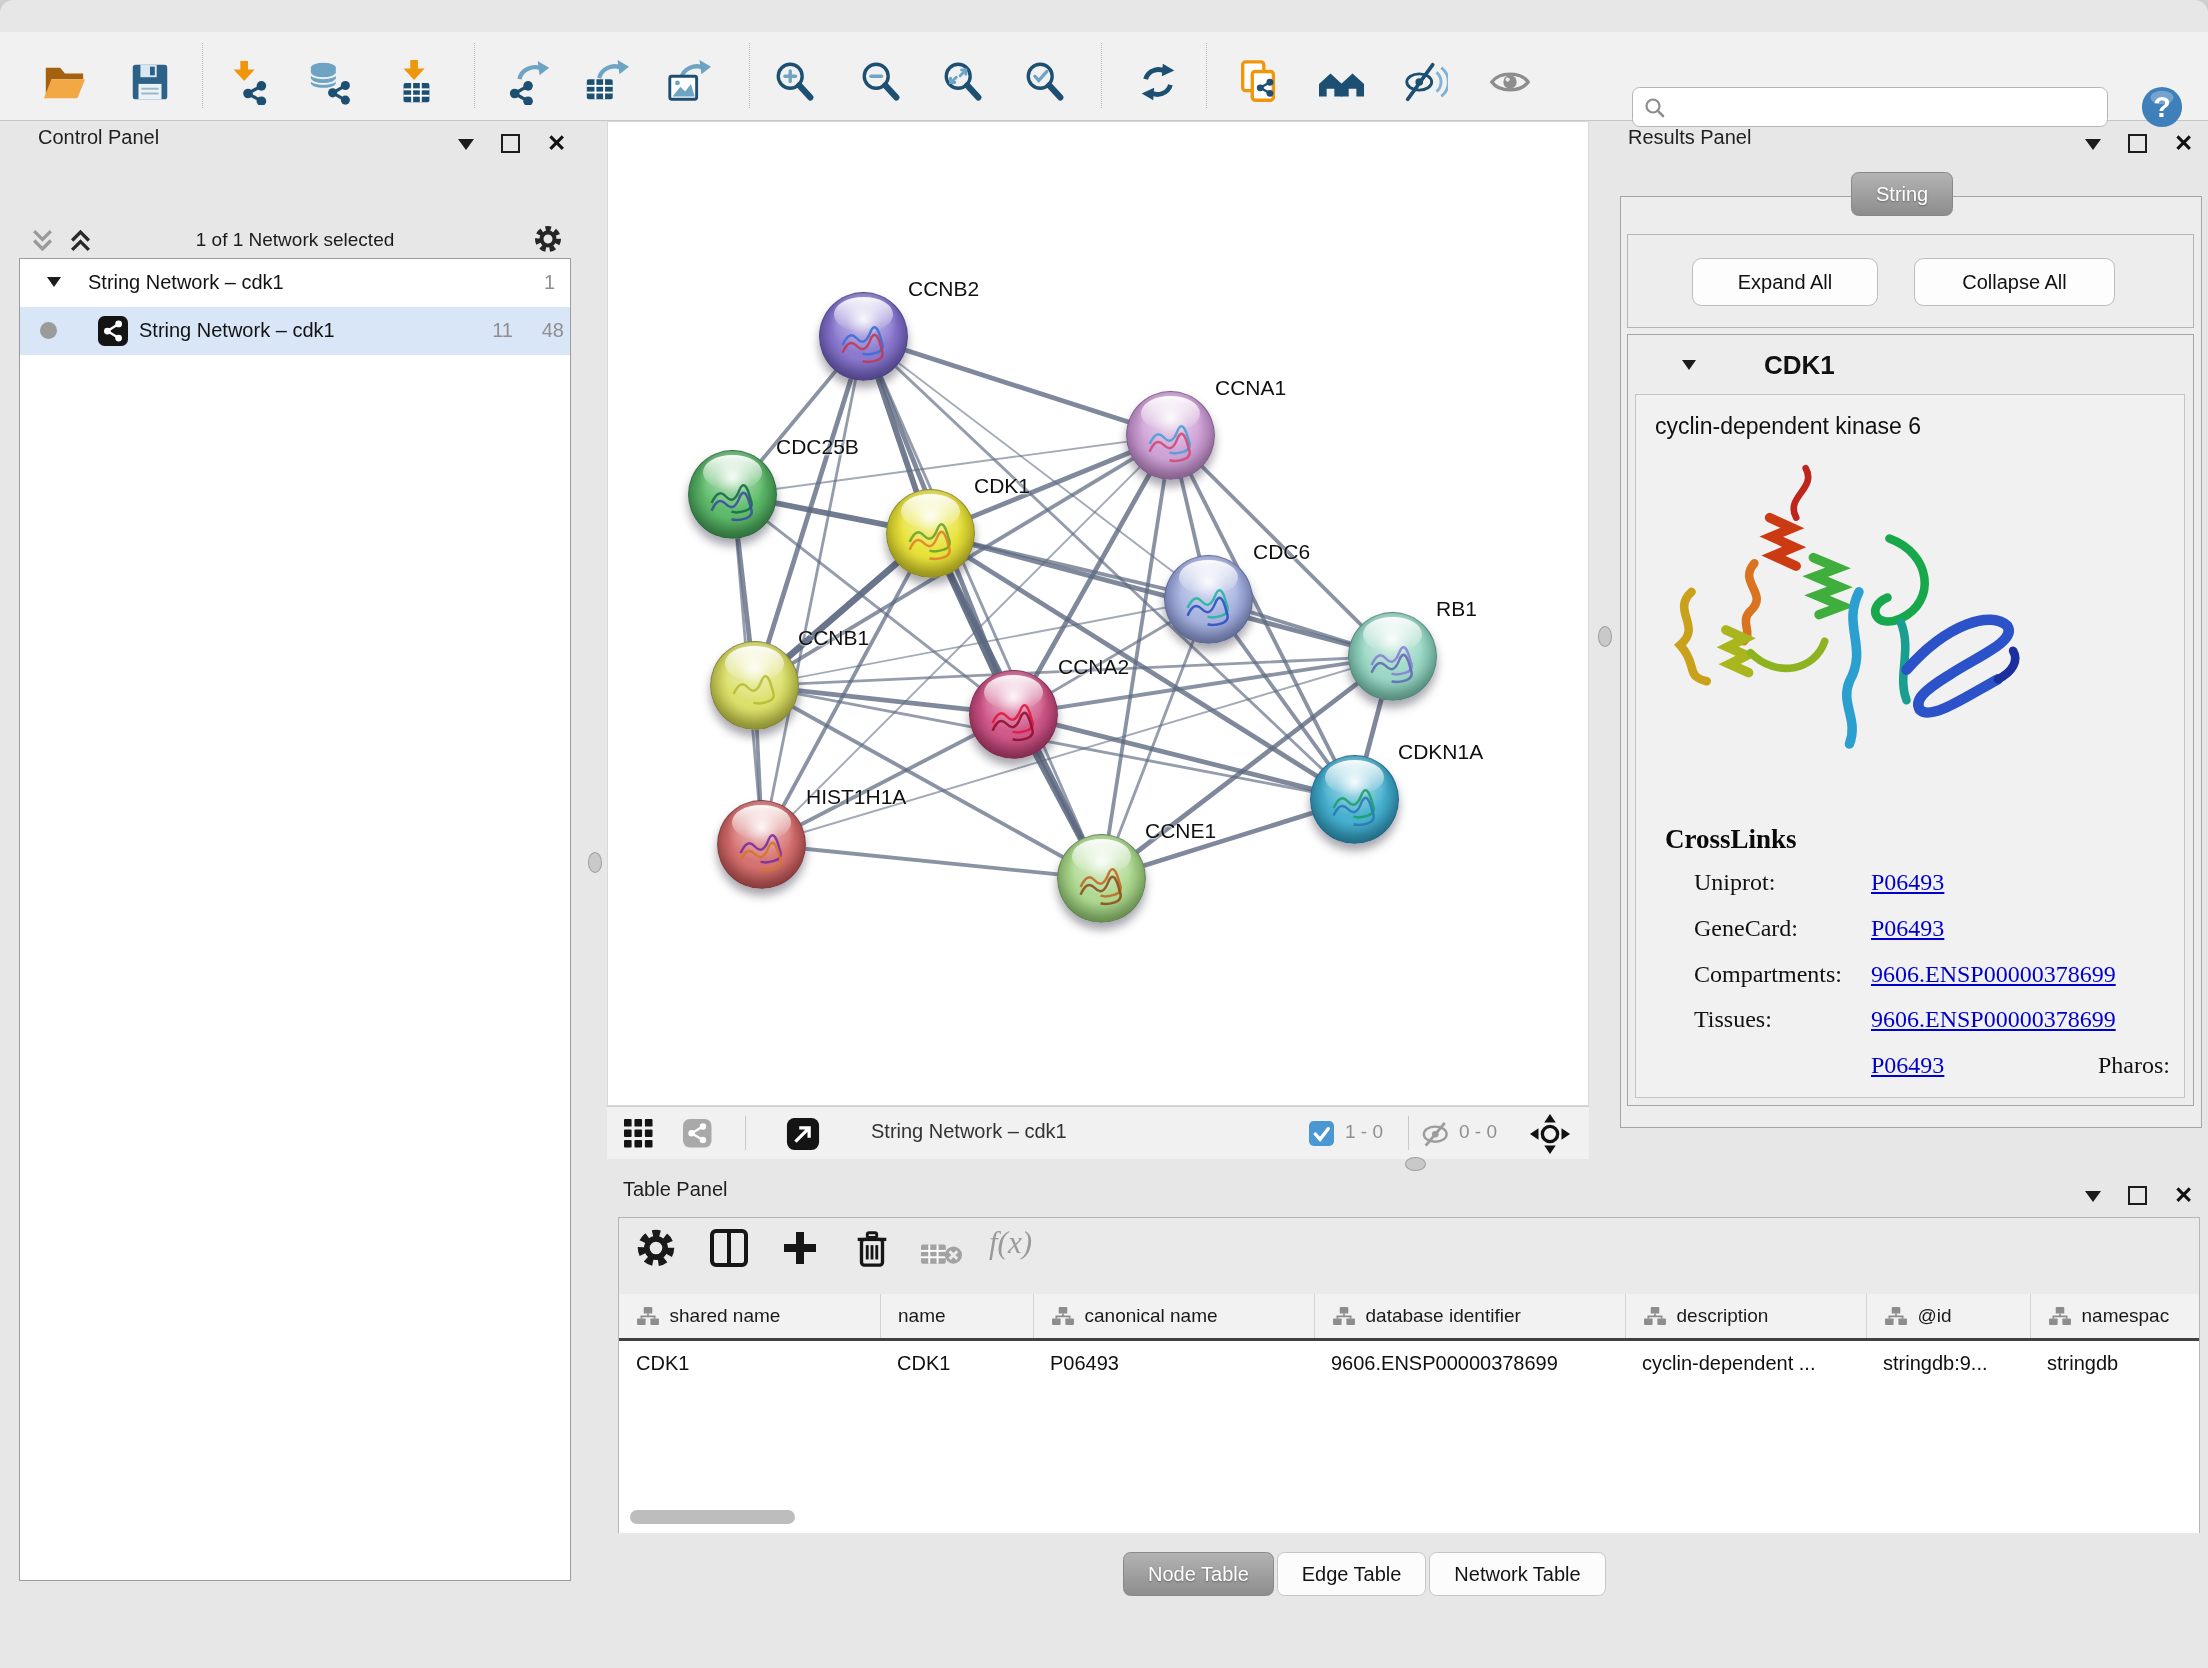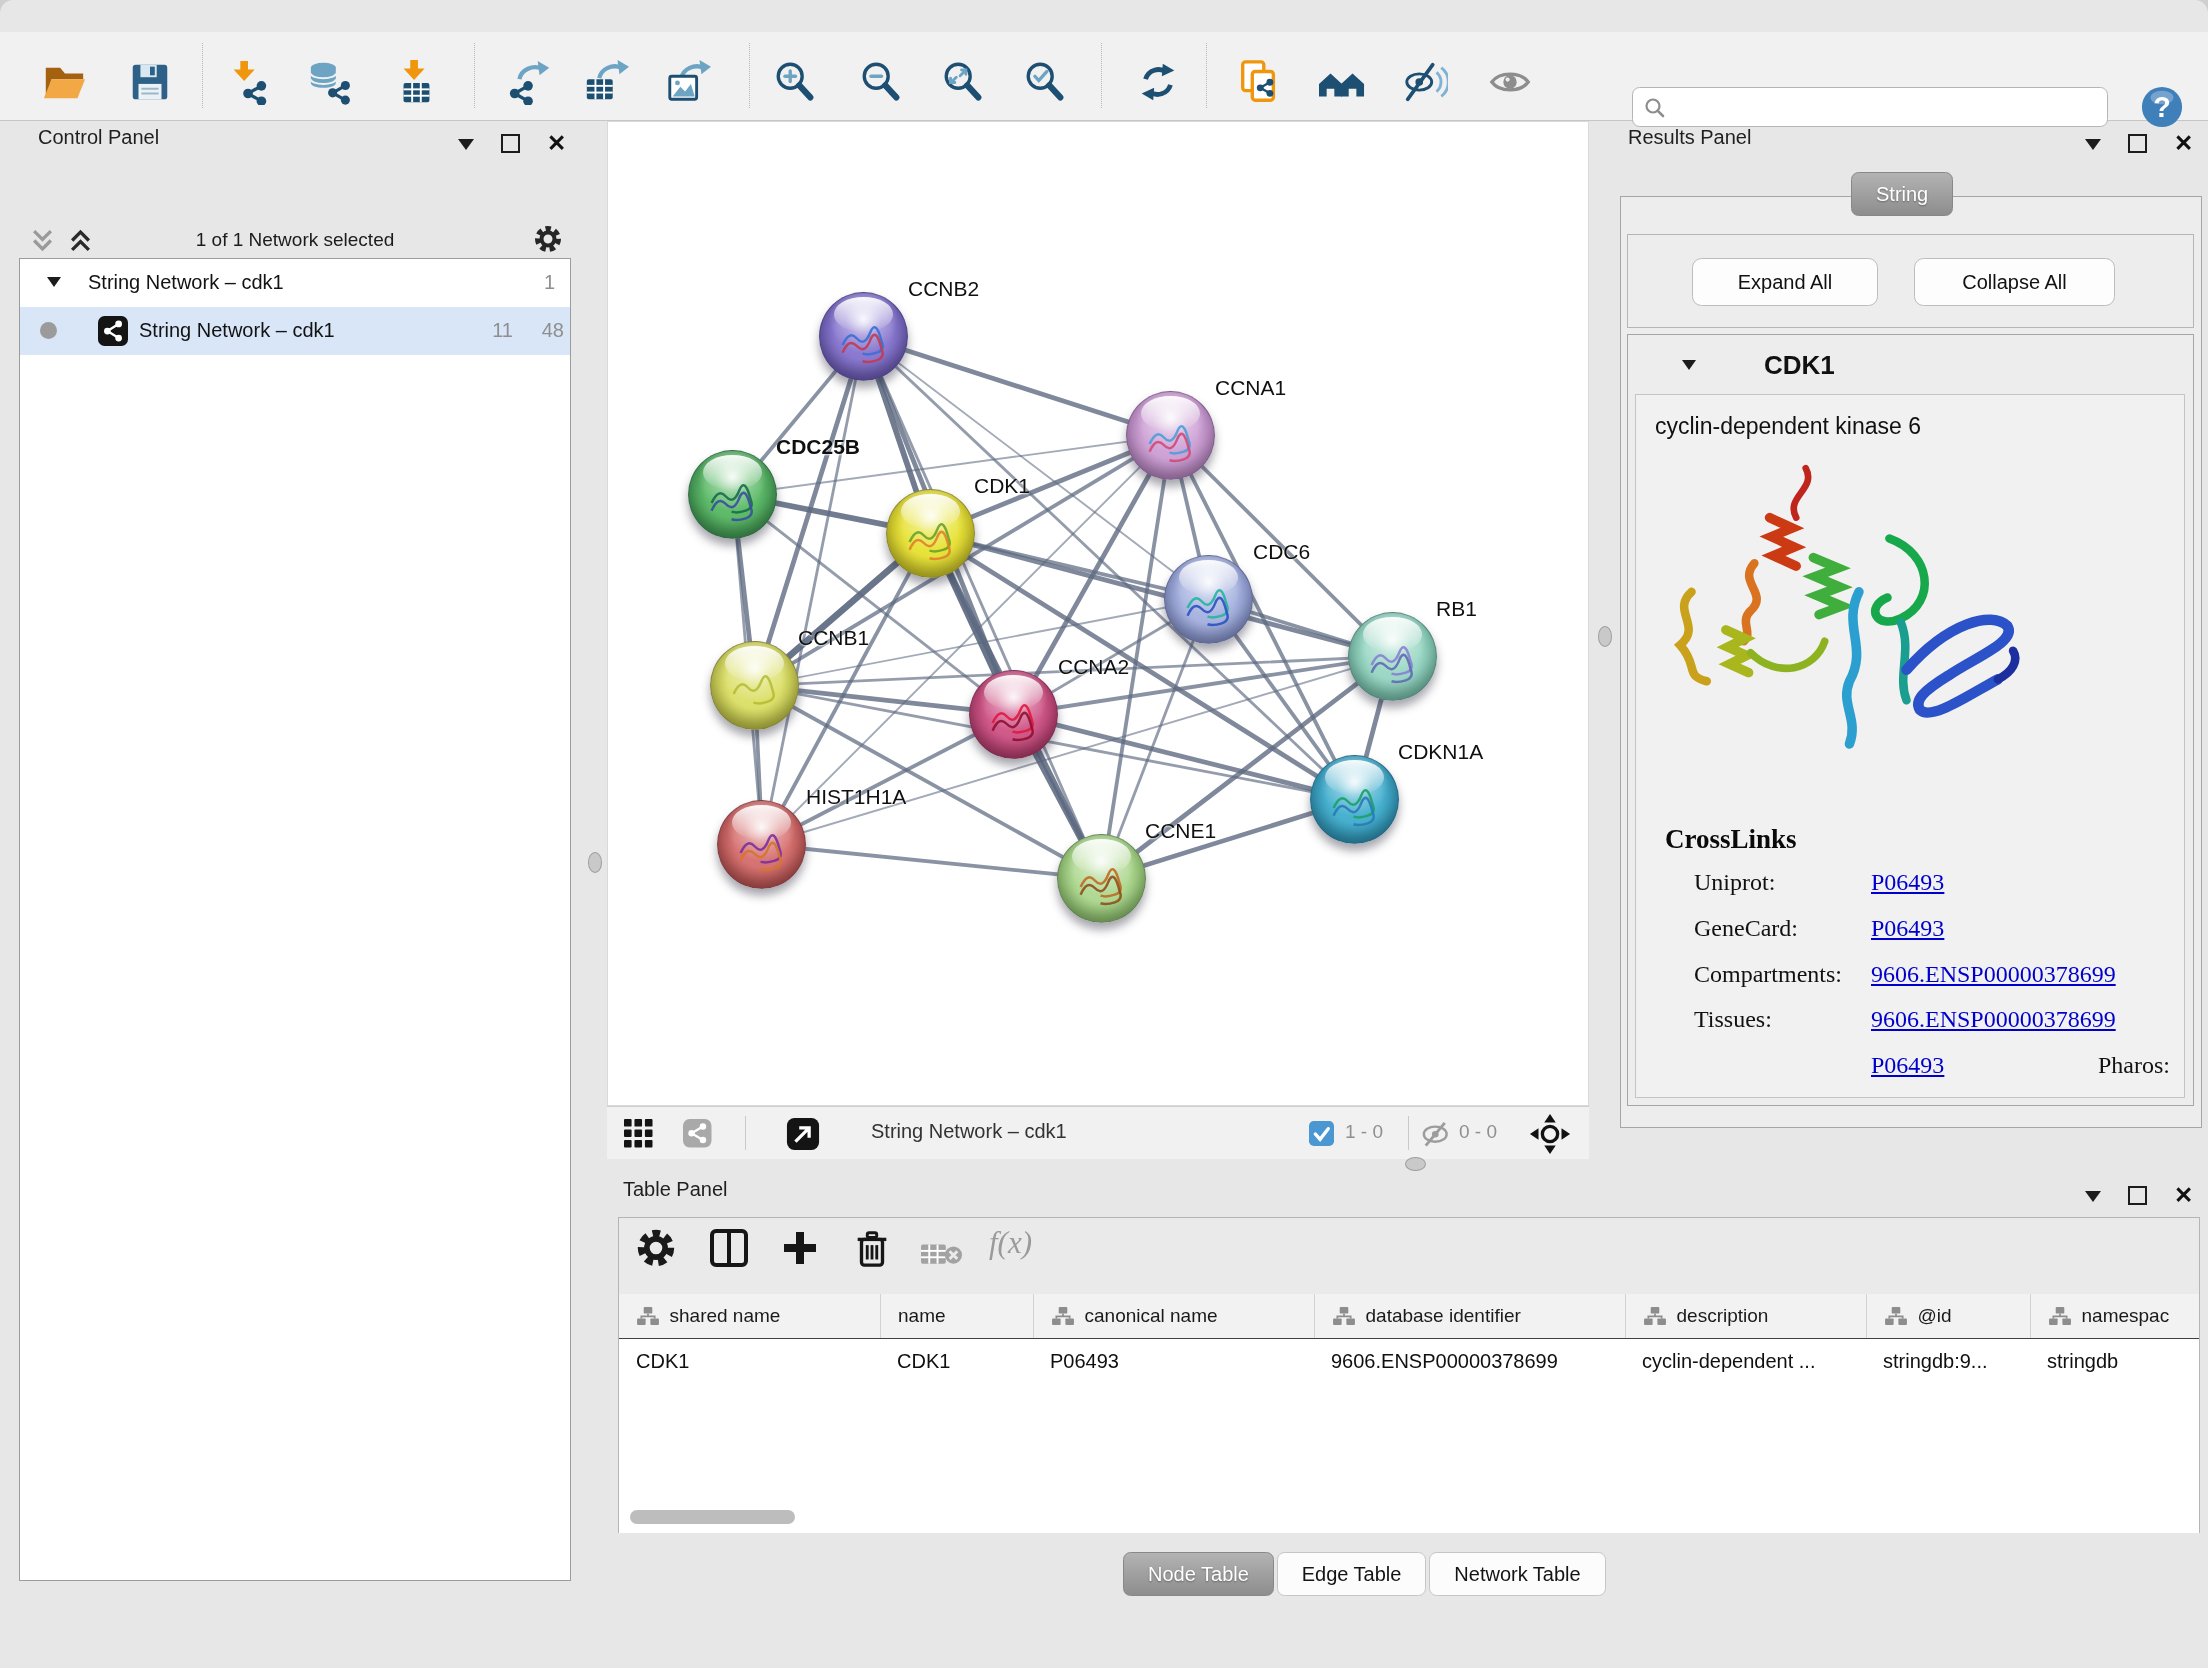--- a/index.html
+++ b/index.html
@@ -72,21 +72,21 @@
   .protein{position:absolute;left:1663px;top:451px;}
   .xl-title{position:absolute;left:1665px;top:824px;font-family:"Liberation Serif",serif;font-size:27px;font-weight:bold;color:#0a0a0a;}
   .xl-row{position:absolute;left:1694px;width:476px;font-family:"Liberation Serif",serif;font-size:24px;color:#111;}
   .xl-row .v{position:absolute;left:177px;color:#0000cd;text-decoration:underline;cursor:pointer;}
   
   .tp-box{position:absolute;left:618px;top:1217px;width:1582px;height:316px;background:#eaeaea;border:1px solid #b5b5b5;box-sizing:border-box;}
   .tp-ic{position:absolute;top:1227px;width:42px;height:42px;cursor:pointer;}
   .tp-fx{position:absolute;left:989px;top:1225px;font-family:"Liberation Serif",serif;font-style:italic;
     font-size:31px;color:#9a9a9a;}
   .tbl{position:absolute;left:619px;top:1294px;width:1580px;height:239px;background:#fff;overflow:hidden;}
-  .tbl-head{display:flex;height:44px;background:#f2f2f2;border-bottom:1px solid #404040;}
+  .tbl-head{display:flex;height:44px;background:#f2f2f2;border-bottom:3px solid #404040;}
   .th{display:flex;align-items:center;gap:9.5px;padding-left:17px;box-sizing:border-box;font-size:19px;color:#1a1a1a;
     border-left:1px solid #d2d2d2;cursor:pointer;overflow:hidden;white-space:nowrap;}
   .th:first-child{border-left:none;}
   .tbl-row{display:flex;height:44px;cursor:pointer;}
   .td{padding-left:17px;box-sizing:border-box;font-size:20px;color:#101010;line-height:44px;overflow:hidden;white-space:nowrap;}
   .hthumb{position:absolute;left:630px;top:1510px;width:165px;height:14.3px;border-radius:7.6px;background:#bdbdbd;cursor:pointer;}
   .tp-tabs{position:absolute;left:1123px;top:1552px;}
   
   .footer{position:absolute;left:0;top:1607px;width:2208px;height:61px;background:#efefef;border-top:1px solid #c7c7c7;}
   .fbtn{position:absolute;top:6.7px;height:40px;background:#fcfcfc;border:1px solid #ababab;border-radius:2.9px;
@@ -434,21 +434,21 @@
         </svg>
       </div>
       <div class="glabel" style="left: 607px; top: 254px;">CCNA1</div>
       <div class="gnode" style="left: 80px; top: 328px; background: radial-gradient(circle at 50% 30%, rgba(255, 255, 255, 0.92) 0%, rgba(255, 255, 255, 0.3) 24%, rgba(255, 255, 255, 0) 46%), radial-gradient(circle at 50% 46%, rgb(95, 187, 106) 42%, rgb(35, 112, 58) 100%);">
         <span class="shine"></span>
         <svg width="61" height="57" viewBox="0 0 64 60">
           <path d="M10 38 q7-16 15-7 t14-6 t12 9 q4 9-5 12 t-15 1" fill="none" stroke="#176e4a" stroke-width="2.6" opacity=".9"></path>
           <path d="M10 46 q7-16 15-7 t14-6 t12 9 q4 9-5 12 t-15 1" fill="none" stroke="#3a4fa0" stroke-width="2.6" opacity=".9"></path>
         </svg>
       </div>
-      <div class="glabel" style="left: 168px; top: 313px; font-weight: bold;">CDC25B</div>
+      <div class="glabel" style="left: 168px; top: 313px;">CDC25B</div>
       <div class="gnode" style="left: 278px; top: 367px; background: radial-gradient(circle at 50% 30%, rgba(255, 255, 255, 0.92) 0%, rgba(255, 255, 255, 0.3) 24%, rgba(255, 255, 255, 0) 46%), radial-gradient(circle at 50% 46%, rgb(232, 227, 59) 42%, rgb(168, 159, 20) 100%);">
         <span class="shine"></span>
         <svg width="61" height="57" viewBox="0 0 64 60">
           <path d="M10 38 q7-16 15-7 t14-6 t12 9 q4 9-5 12 t-15 1" fill="none" stroke="#6aa32a" stroke-width="2.6" opacity=".9"></path>
           <path d="M10 46 q7-16 15-7 t14-6 t12 9 q4 9-5 12 t-15 1" fill="none" stroke="#e0822a" stroke-width="2.6" opacity=".9"></path>
         </svg>
       </div>
       <div class="glabel" style="left: 366px; top: 352px;">CDK1</div>
       <div class="gnode" style="left: 556px; top: 433px; background: radial-gradient(circle at 50% 30%, rgba(255, 255, 255, 0.92) 0%, rgba(255, 255, 255, 0.3) 24%, rgba(255, 255, 255, 0) 46%), radial-gradient(circle at 50% 46%, rgb(169, 180, 224) 42%, rgb(92, 108, 171) 100%);">
         <span class="shine"></span>

